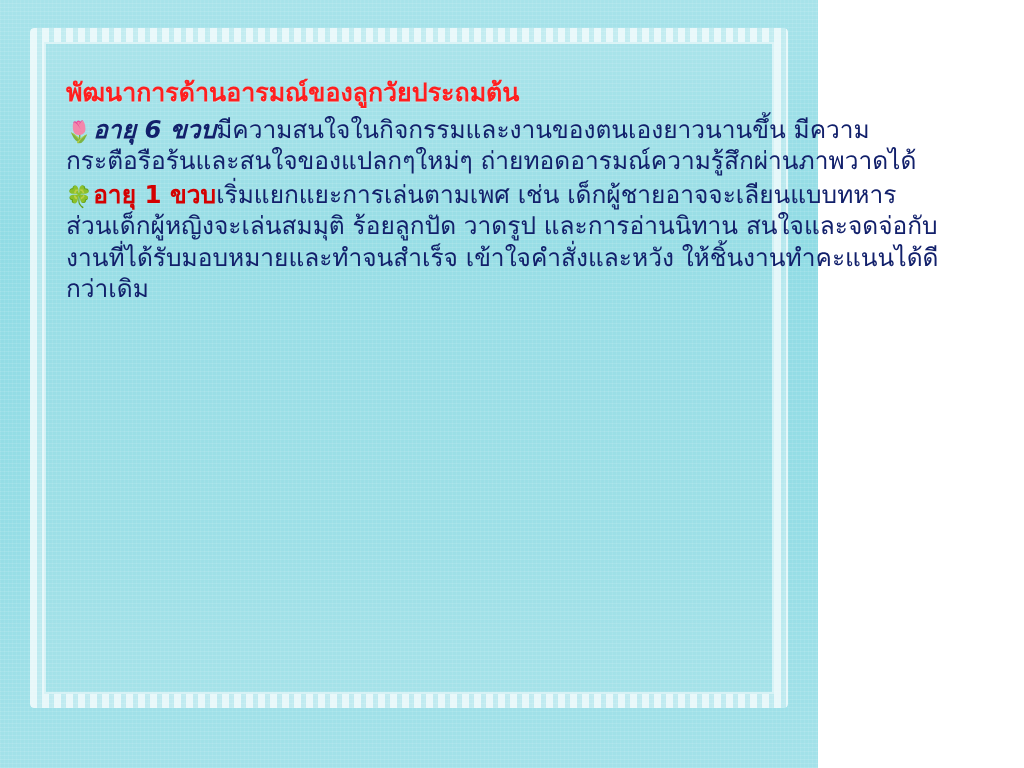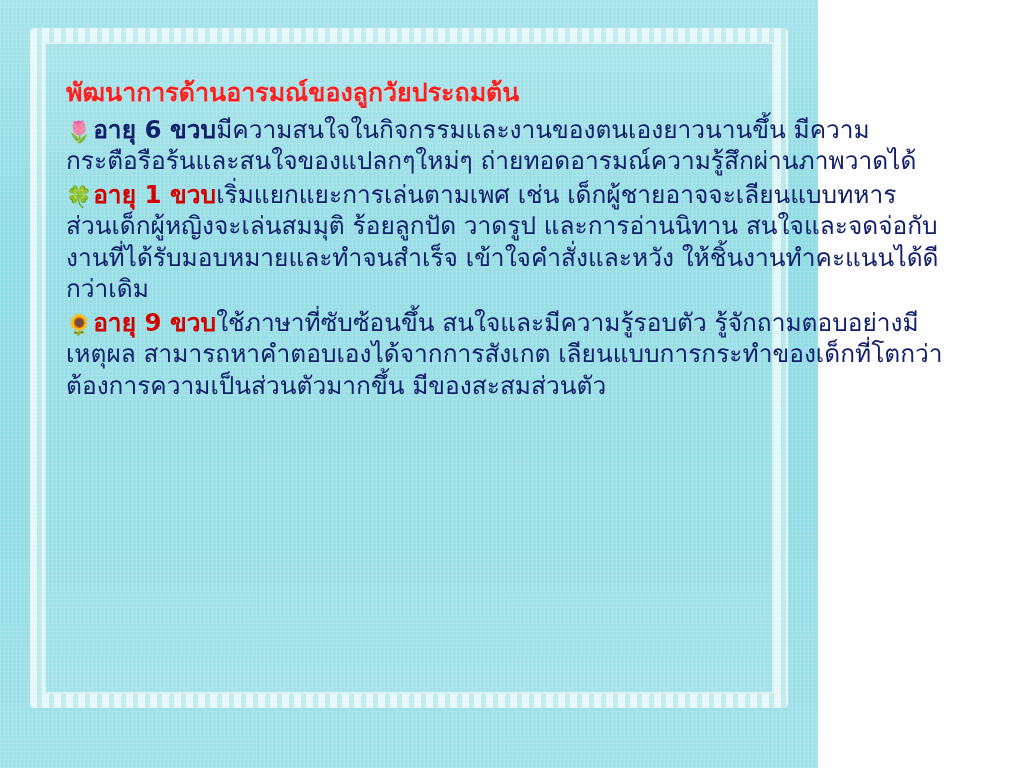--- a/index.html
+++ b/index.html
@@ -93,20 +93,21 @@
     top: 1px;
   }
 
   .age {
     color: #d40000;
     font-weight: bold;
   }
   .age-dark {
     color: #12206b;
     font-weight: bold;
+    font-style: italic;
   }
   .body-text {
     color: #12206b;
   }
 </style>
 </head>
 <body>
 
 <div class="slide">
 
@@ -120,18 +121,15 @@
 
     <div class="para">
       <span class="bullet-icon">🌷</span><span class="age-dark">อายุ 6 ขวบ</span><span class="body-text">มีความสนใจในกิจกรรมและงานของตนเองยาวนานขึ้น มีความกระตือรือร้นและสนใจของแปลกๆใหม่ๆ ถ่ายทอดอารมณ์ความรู้สึกผ่านภาพวาดได้</span>
     </div>
 
 
     <div class="para">
       <span class="bullet-icon">🍀</span><span class="age">อายุ 1 ขวบ</span><span class="body-text">เริ่มแยกแยะการเล่นตามเพศ เช่น เด็กผู้ชายอาจจะเลียนแบบทหาร ส่วนเด็กผู้หญิงจะเล่นสมมุติ ร้อยลูกปัด วาดรูป และการอ่านนิทาน สนใจและจดจ่อกับงานที่ได้รับมอบหมายและทำจนสำเร็จ เข้าใจคำสั่งและหวัง ให้ชิ้นงานทำคะแนนได้ดีกว่าเดิม</span>
     </div>
 
-    <div class="para">
-      <span class="bullet-icon">🌻</span><span class="age">อายุ 9 ขวบ</span><span class="body-text">ใช้ภาษาที่ซับซ้อนขึ้น สนใจและมีความรู้รอบตัว รู้จักถามตอบอย่างมีเหตุผล สามารถหาคำตอบเองได้จากการสังเกต เลียนแบบการกระทำของเด็กที่โตกว่า ต้องการความเป็นส่วนตัวมากขึ้น มีของสะสมส่วนตัว</span>
-    </div>
 
   </div>
 </div>
 
 </body></html>

